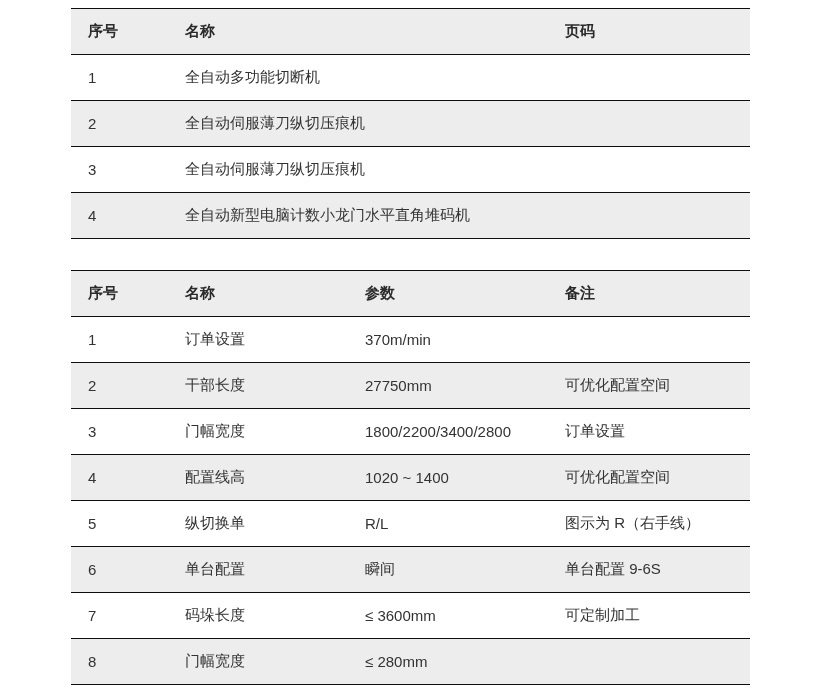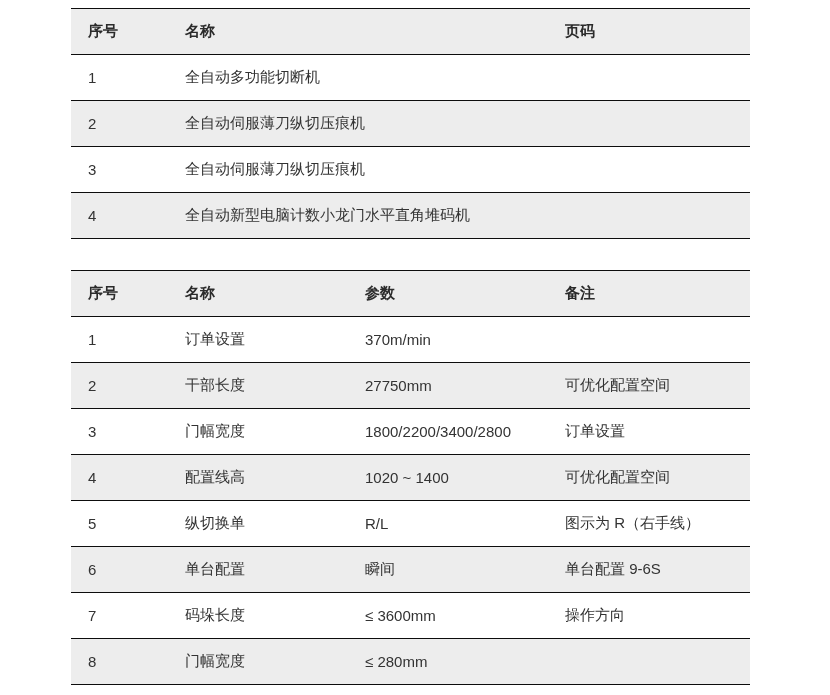--- a/index.html
+++ b/index.html
@@ -153,21 +153,21 @@
         <tr>
           <td>6</td>
           <td>单台配置</td>
           <td>瞬间</td>
           <td>单台配置 9-6S</td>
         </tr>
         <tr>
           <td>7</td>
           <td>码垛长度</td>
           <td>≤ 3600mm</td>
-          <td>操作方向</td>
+          <td>可定制加工</td>
         </tr>
         <tr>
           <td>8</td>
           <td>门幅宽度</td>
           <td>≤ 280mm</td>
           <td></td>
         </tr>
       </tbody>
     </table>
 

